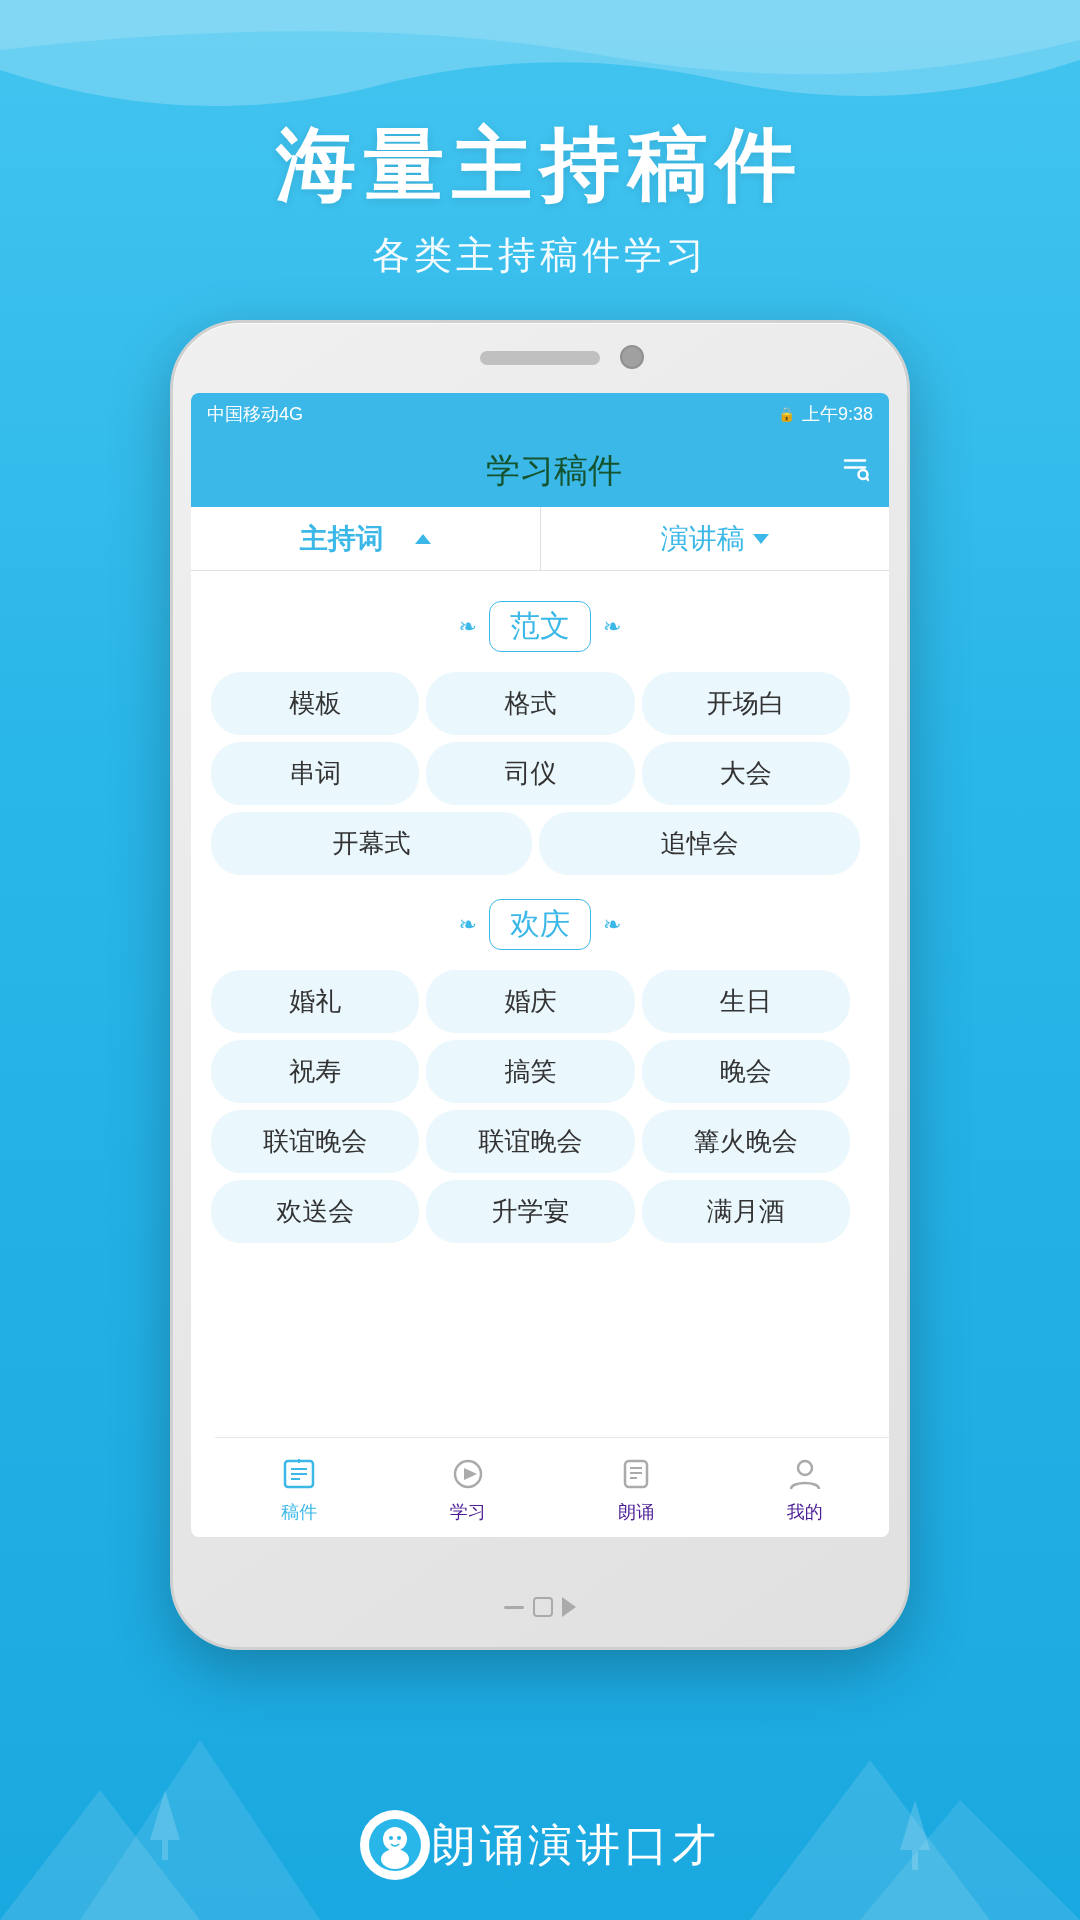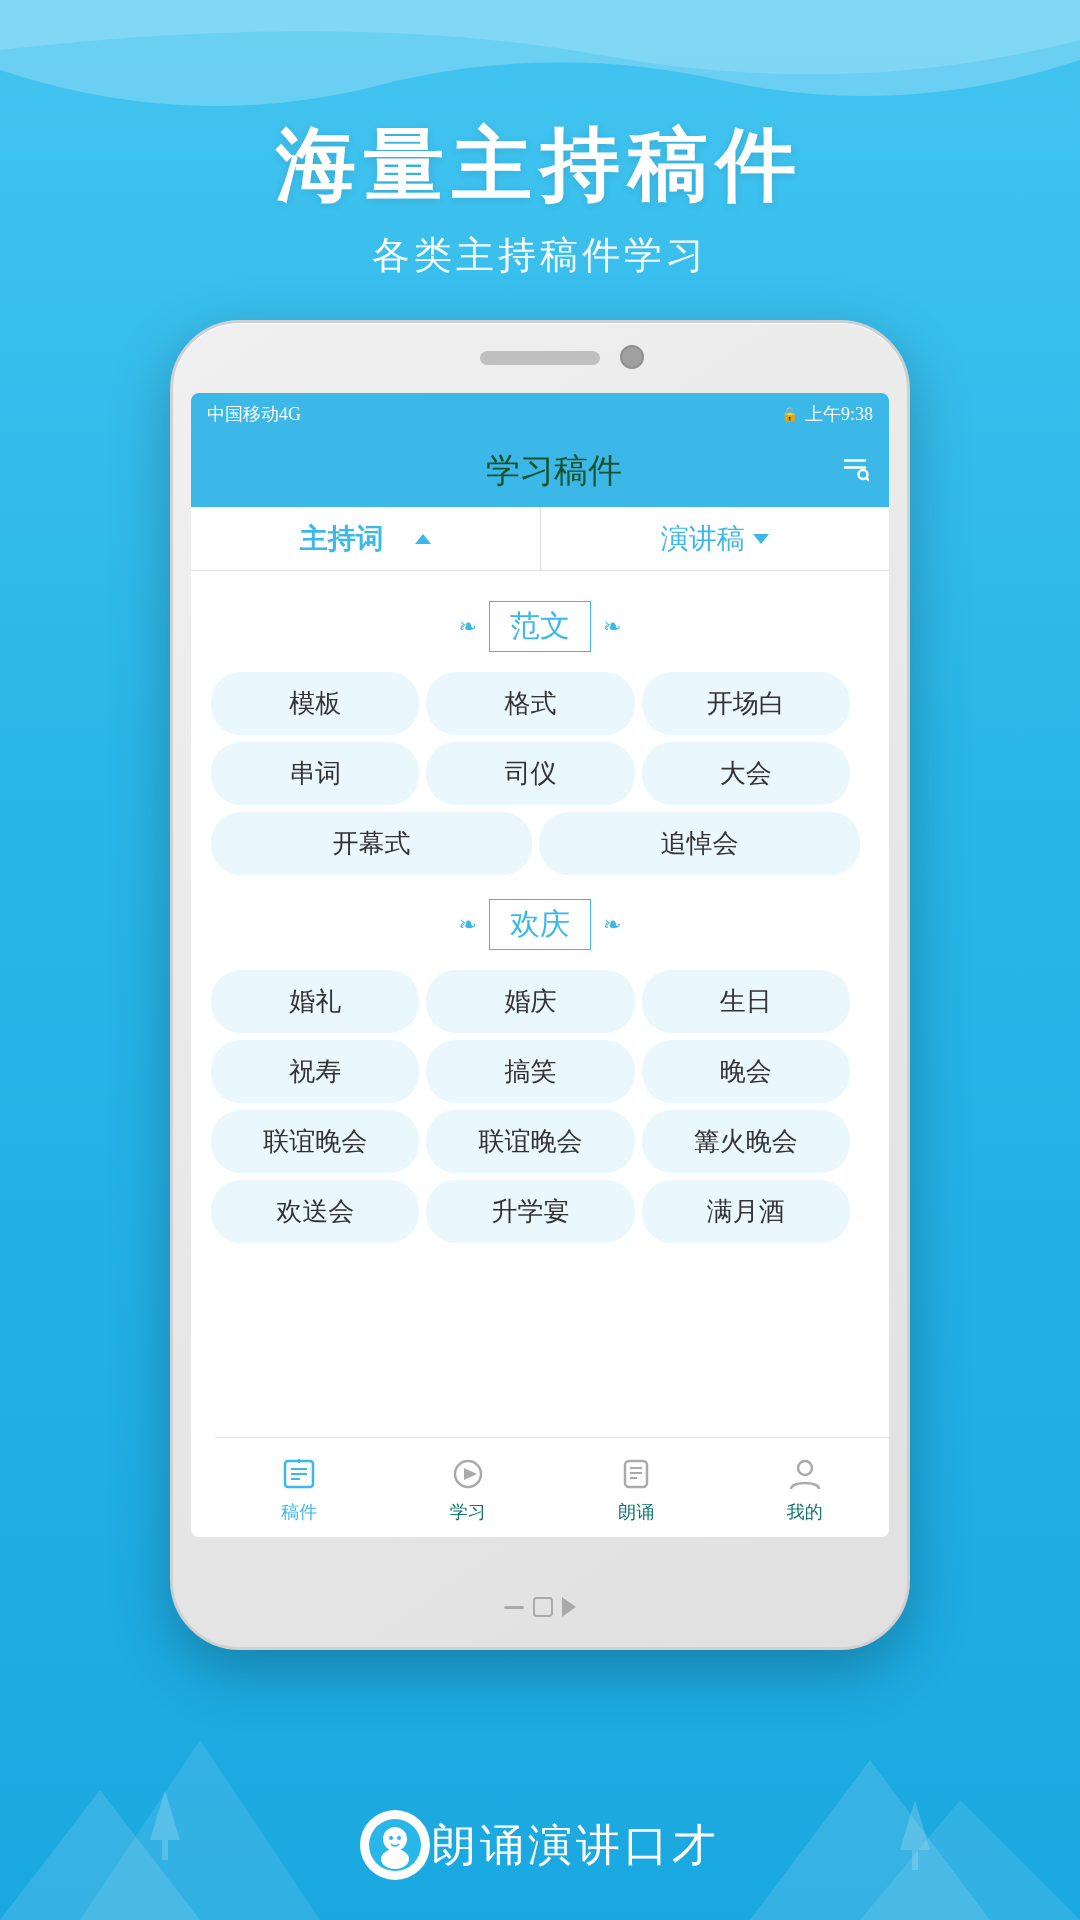--- a/index.html
+++ b/index.html
@@ -44,21 +44,20 @@
       height: 1330px;
     }
     .phone-outer {
       width: 100%;
       height: 100%;
       background: linear-gradient(145deg, #f0f0f0, #e0e0e0);
       border-radius: 70px;
       box-shadow: 0 20px 60px rgba(0,0,0,0.25), inset 0 1px 0 rgba(255,255,255,0.8);
       position: relative;
       border: 3px solid #d0d0d0;
-      font-family: Liberation Serif, serif;
     }
     .phone-speaker {
       position: absolute;
       top: 28px;
       left: 50%;
       transform: translateX(-50%);
       width: 120px;
       height: 14px;
       background: #c0c0c0;
       border-radius: 7px;
@@ -198,21 +197,21 @@
       justify-content: center;
       margin: 10px 0 20px;
       gap: 12px;
     }
     .section-title {
       font-size: 30px;
       color: #3bb8e8;
       font-weight: 500;
       padding: 4px 20px;
       border: 1.5px solid #3bb8e8;
-      border-radius: 0;
+      border-radius: 12px;
     }
     .section-deco {
       font-size: 22px;
       color: #3bb8e8;
     }
 
     
     .tag-grid {
       display: flex;
       flex-wrap: wrap;
@@ -245,21 +244,21 @@
       margin-left: 24px;
     }
     .nav-item {
       flex: 1;
       display: flex;
       flex-direction: column;
       align-items: center;
       justify-content: center;
       gap: 4px;
       font-size: 18px;
-      color: #0f766e;
+      color: #4c1d95;
       cursor: pointer;
     }
     .nav-item.active { color: #3bb8e8; }
     .nav-icon {
       width: 44px;
       height: 44px;
       display: flex;
       align-items: center;
       justify-content: center;
     }

